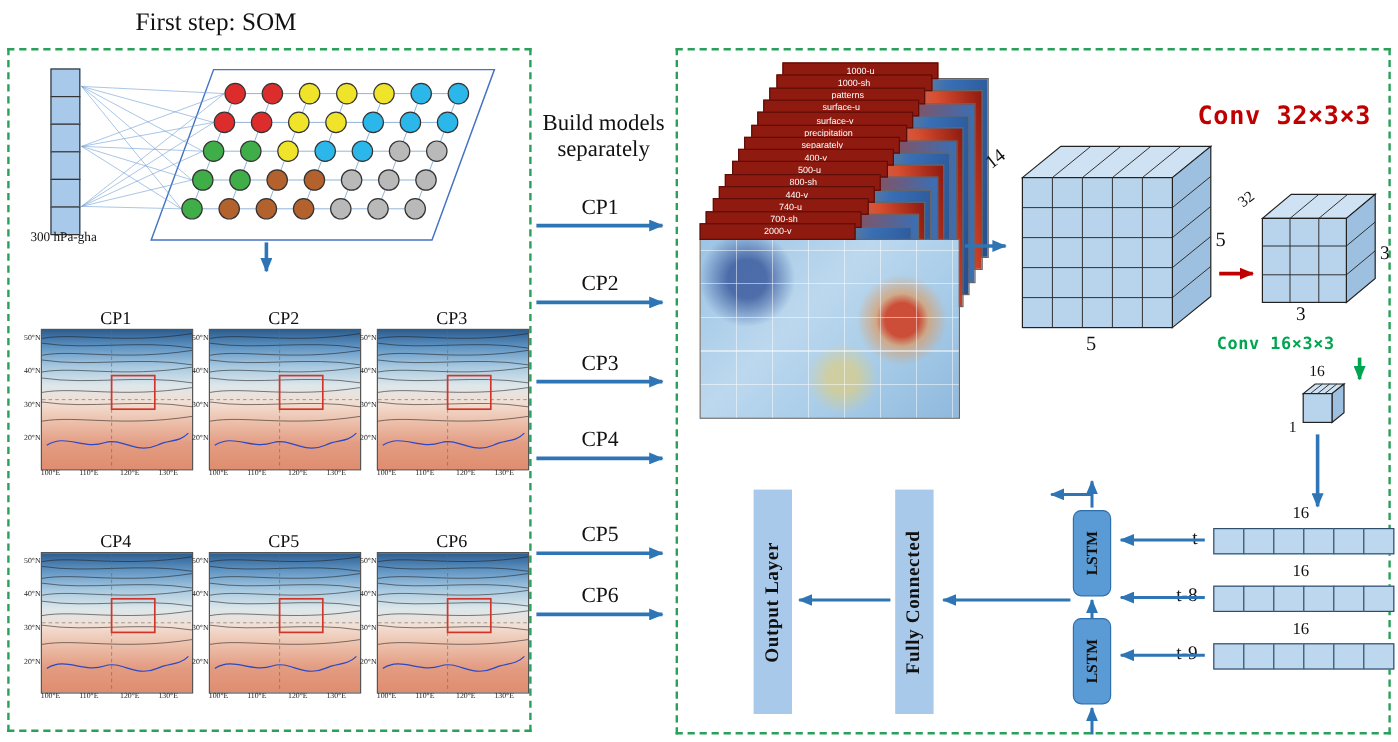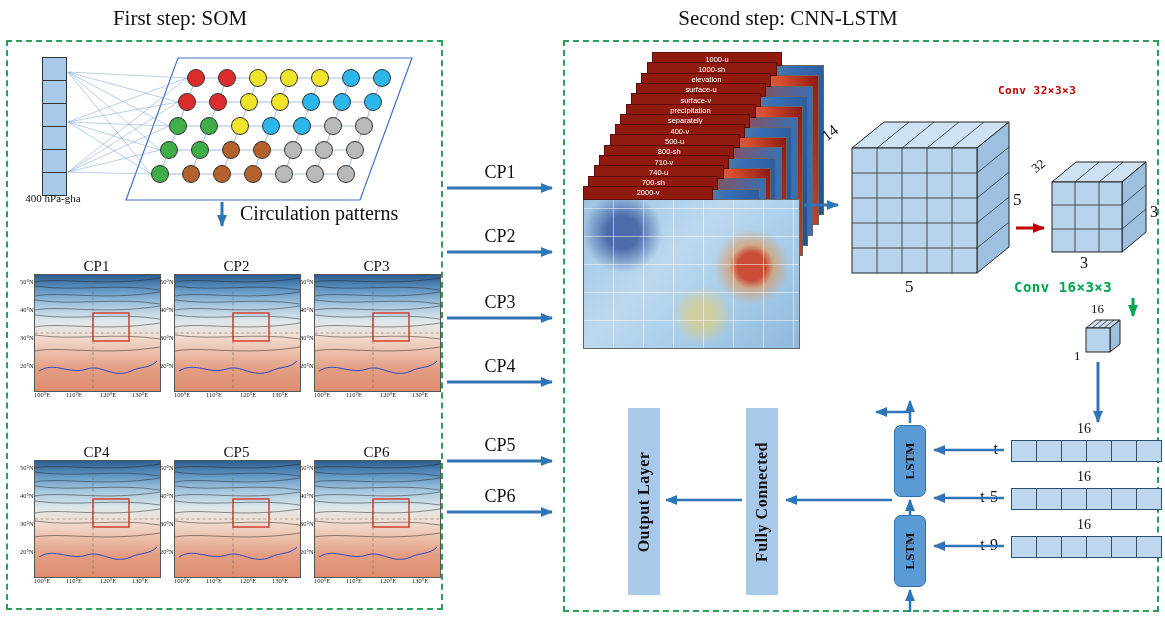--- a/index.html
+++ b/index.html
@@ -50,21 +50,21 @@
     linear-gradient(135deg,#9cc4e4 0%,#bcd8ee 40%,#a6cbe8 70%,#8fb8dc 100%);}
   .front-grid{width:100%;height:100%;
     background:repeating-linear-gradient(90deg,rgba(0,0,0,0) 0 29px,rgba(255,255,255,.5) 29px 30px),
                repeating-linear-gradient(0deg,rgba(0,0,0,0) 0 27px,rgba(255,255,255,.5) 27px 28px);}
 
   
   .cube-label{position:absolute;font-size:16px;z-index:40;}
   .sm{font-size:13px;} .lg{font-size:17px;}
   .rot{transform:rotate(-38deg);}
   .conv-label{position:absolute;font-family:"DejaVu Sans Mono",monospace;font-weight:bold;
-              font-size:11px;letter-spacing:.5px;z-index:40;}
+              font-size:21px;letter-spacing:.5px;z-index:40;}
 
   
   .row-size{position:absolute;width:144px;text-align:center;font-size:14px;}
   .row-time{position:absolute;width:40px;text-align:right;font-size:16px;}
   .cell-row{position:absolute;display:flex;}
   .cell{width:24px;height:20px;background:#bdd7ee;border:1px solid #2f4f6f;margin-left:-1px;}
   .lstm-box{position:absolute;width:30px;height:70px;background:#5b9bd5;border:1px solid #2f6fae;
     border-radius:7px;display:flex;align-items:center;justify-content:center;z-index:20;}
   .lstm-box .vtext{transform:rotate(-90deg);font-weight:bold;font-size:13px;white-space:nowrap;}
   .vpanel{position:absolute;width:32px;height:187px;background:#a9c9ea;display:flex;
@@ -77,34 +77,32 @@
   .fan{stroke:#6b9bd2;stroke-width:.6;opacity:.8;}
   .som-node{stroke:#333;stroke-width:1;}
   .grid-line{stroke:#2a2a2a;stroke-width:.8;}
 </style>
 </head>
 <body>
 
 <div id="canvas">
 
   <div class="panel-title" id="title-left">First step: SOM</div>
-  <div class="panel-title" id="title-right">Second step: CNN-LSTM</div>
   <div class="pbox" id="left-box"></div>
   <div class="pbox" id="right-box"></div>
 
   <div id="input-vector">
       <div class="vcell"></div>
       <div class="vcell"></div>
       <div class="vcell"></div>
       <div class="vcell"></div>
       <div class="vcell"></div>
       <div class="vcell"></div>
     </div>
-  <div id="input-label">400 hPa-gha</div>
-  <div id="circ-label">Circulation patterns</div>
+  <div id="input-label">300 hPa-gha</div>
 
   <div id="cp-maps">
       <div class="cp-map" style="left: 20px; top: 258px;">
         <div class="cp-title">CP1</div>
         <div class="cp-body">
           <svg viewBox="0 0 125 116">
             <g class="cont">
               <path d="M0 7 C28 2,66 12,125 3"></path>
               <path d="M0 11 C40 17,80 8,125 15"></path>
               <path d="M0 21 C28 16,66 26,125 17"></path>
@@ -275,32 +273,36 @@
         <div class="cp-lat" style="top: 48px;">40°N</div>
         <div class="cp-lat" style="top: 76px;">30°N</div>
         <div class="cp-lat" style="top: 104px;">20°N</div>
         <div class="cp-lon" style="left: 14px;">100°E</div>
         <div class="cp-lon" style="left: 46px;">110°E</div>
         <div class="cp-lon" style="left: 80px;">120°E</div>
         <div class="cp-lon" style="left: 112px;">130°E</div>
       </div>
     </div>
 
+  <div id="build-label">
+    <div>Build models</div>
+    <div>separately</div>
+  </div>
 
   <div id="layer-stack">
       <div class="layer" style="left: 652px; top: 52px; z-index: 1;">
         <div class="layer-bar">1000-u</div>
         <div class="layer-body" style="background: linear-gradient(100deg, rgb(194, 58, 31) 0%, rgb(232, 162, 58) 30%, rgb(58, 111, 181) 70%, rgb(36, 79, 143) 100%); width: 170px; height: 148px;"></div>
       </div>
       <div class="layer" style="left: 646.7px; top: 62.3px; z-index: 2;">
         <div class="layer-bar">1000-sh</div>
         <div class="layer-body" style="background: linear-gradient(80deg, rgb(47, 95, 163) 0%, rgb(127, 178, 217) 40%, rgb(217, 79, 48) 80%, rgb(143, 26, 16) 100%); width: 170px; height: 148px;"></div>
       </div>
       <div class="layer" style="left: 641.4px; top: 72.6px; z-index: 3;">
-        <div class="layer-bar">elevation</div>
+        <div class="layer-bar">patterns</div>
         <div class="layer-body" style="background: linear-gradient(90deg, rgb(224, 208, 128) 0%, rgb(194, 58, 31) 45%, rgb(58, 111, 181) 100%); width: 170px; height: 148px;"></div>
       </div>
       <div class="layer" style="left: 636.1px; top: 82.9px; z-index: 4;">
         <div class="layer-bar">surface-u</div>
         <div class="layer-body" style="background: linear-gradient(100deg, rgb(194, 58, 31) 0%, rgb(232, 162, 58) 30%, rgb(58, 111, 181) 70%, rgb(36, 79, 143) 100%); width: 170px; height: 148px;"></div>
       </div>
       <div class="layer" style="left: 630.8px; top: 93.2px; z-index: 5;">
         <div class="layer-bar">surface-v</div>
         <div class="layer-body" style="background: linear-gradient(80deg, rgb(47, 95, 163) 0%, rgb(127, 178, 217) 40%, rgb(217, 79, 48) 80%, rgb(143, 26, 16) 100%); width: 170px; height: 148px;"></div>
       </div>
@@ -318,21 +320,21 @@
       </div>
       <div class="layer" style="left: 609.6px; top: 134.4px; z-index: 9;">
         <div class="layer-bar">500-u</div>
         <div class="layer-body" style="background: linear-gradient(90deg, rgb(224, 208, 128) 0%, rgb(194, 58, 31) 45%, rgb(58, 111, 181) 100%); width: 170px; height: 148px;"></div>
       </div>
       <div class="layer" style="left: 604.3px; top: 144.7px; z-index: 10;">
         <div class="layer-bar">800-sh</div>
         <div class="layer-body" style="background: linear-gradient(100deg, rgb(194, 58, 31) 0%, rgb(232, 162, 58) 30%, rgb(58, 111, 181) 70%, rgb(36, 79, 143) 100%); width: 170px; height: 148px;"></div>
       </div>
       <div class="layer" style="left: 599px; top: 155px; z-index: 11;">
-        <div class="layer-bar">710-v</div>
+        <div class="layer-bar">440-v</div>
         <div class="layer-body" style="background: linear-gradient(80deg, rgb(47, 95, 163) 0%, rgb(127, 178, 217) 40%, rgb(217, 79, 48) 80%, rgb(143, 26, 16) 100%); width: 170px; height: 148px;"></div>
       </div>
       <div class="layer" style="left: 593.7px; top: 165.3px; z-index: 12;">
         <div class="layer-bar">740-u</div>
         <div class="layer-body" style="background: linear-gradient(90deg, rgb(224, 208, 128) 0%, rgb(194, 58, 31) 45%, rgb(58, 111, 181) 100%); width: 170px; height: 148px;"></div>
       </div>
       <div class="layer" style="left: 588.4px; top: 175.6px; z-index: 13;">
         <div class="layer-bar">700-sh</div>
         <div class="layer-body" style="background: linear-gradient(100deg, rgb(194, 58, 31) 0%, rgb(232, 162, 58) 30%, rgb(58, 111, 181) 70%, rgb(36, 79, 143) 100%); width: 170px; height: 148px;"></div>
       </div>
@@ -360,21 +362,21 @@
       <div class="row-time" style="left: 958px; top: 440px;">t</div>
       <div class="cell-row" style="left: 1012px; top: 440px;">
         <div class="cell"></div>
         <div class="cell"></div>
         <div class="cell"></div>
         <div class="cell"></div>
         <div class="cell"></div>
         <div class="cell"></div>
       </div>
       <div class="row-size" style="left: 1012px; top: 469px;">16</div>
-      <div class="row-time" style="left: 958px; top: 488px;">t-5</div>
+      <div class="row-time" style="left: 958px; top: 488px;">t-8</div>
       <div class="cell-row" style="left: 1012px; top: 488px;">
         <div class="cell"></div>
         <div class="cell"></div>
         <div class="cell"></div>
         <div class="cell"></div>
         <div class="cell"></div>
         <div class="cell"></div>
       </div>
       <div class="row-size" style="left: 1012px; top: 517px;">16</div>
       <div class="row-time" style="left: 958px; top: 536px;">t-9</div>

